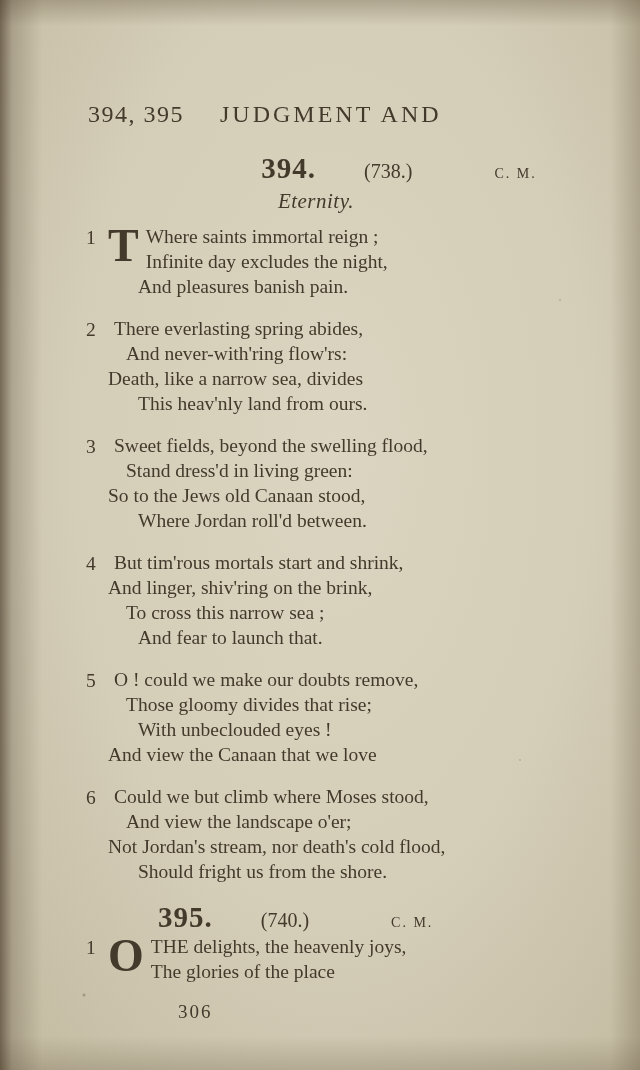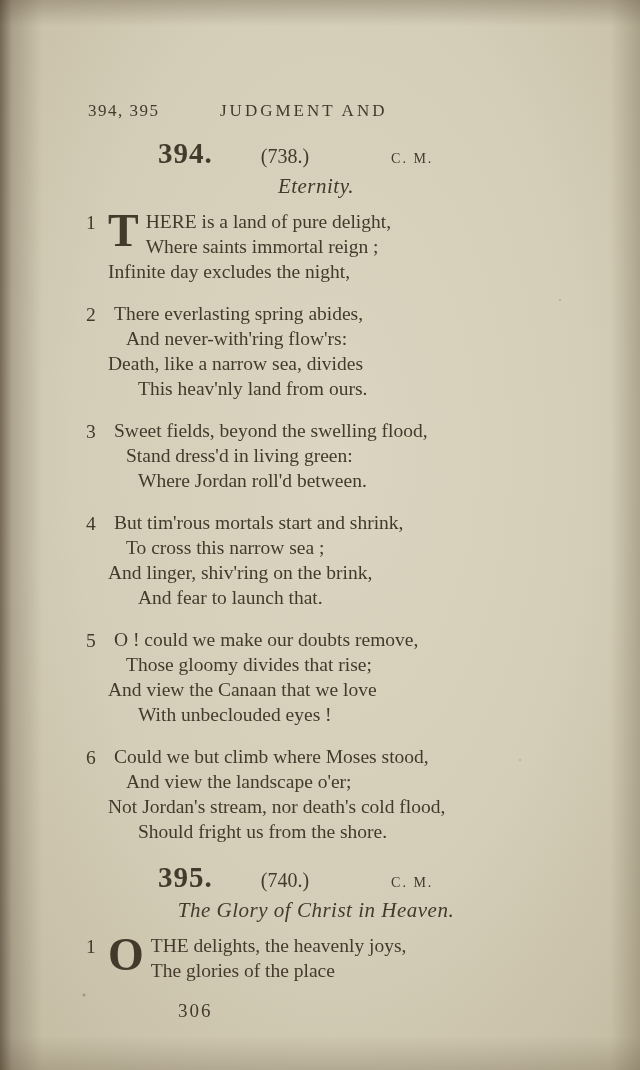--- a/index.html
+++ b/index.html
@@ -13,25 +13,25 @@
     background:
       radial-gradient(circle 3px at 84px 995px, rgba(70,55,35,.45), rgba(70,55,35,0) 70%),
       radial-gradient(circle 2px at 560px 300px, rgba(70,55,35,.35), rgba(70,55,35,0) 70%),
       radial-gradient(circle 2px at 520px 760px, rgba(70,55,35,.30), rgba(70,55,35,0) 70%),
       linear-gradient(90deg, rgba(58,44,28,.60) 0px, rgba(58,44,28,.22) 12px, rgba(58,44,28,0) 42px),
       linear-gradient(270deg, rgba(90,75,52,.28) 0px, rgba(90,75,52,0) 30px),
       linear-gradient(180deg, rgba(85,70,48,.30) 0px, rgba(85,70,48,0) 26px),
       linear-gradient(0deg, rgba(85,70,48,.22) 0px, rgba(85,70,48,0) 34px),
       radial-gradient(ellipse at 52% 42%, #dbd5c1 0%, #d4cdb7 55%, #c2b9a0 100%);
   }
-  .header { display:flex; align-items:baseline; padding:58px 0 0 88px; font-size:17px; }
+  .header { display:flex; align-items:baseline; padding:58px 0 0 88px; font-size:24px; }
   .header .nums { letter-spacing:1.5px; width:128px; }
   .header .running { letter-spacing:3px; margin-left:4px;margin-top:43px; }
   .hymn-head { display:flex; align-items:baseline; margin-left:158px; }
-  .hymn-head.first { margin-top:16px; }
+  .hymn-head.first { margin-top:24px;justify-content:center; }
   .hymn-head.second { margin-top:10px; }
   .hnum { font-size:29px; font-weight:bold; letter-spacing:1px; }
   .href { font-size:20px; margin-left:48px; }
   .hmeter { font-size:14px; margin-left:82px; letter-spacing:2px; }
   .htitle { font-style:italic; font-size:21px; text-align:center; width:540px; margin:4px 0 10px 46px; letter-spacing:.5px; }
   .verses { margin-left:108px; }
   .verse { position:relative; margin-bottom:17px; font-size:19.5px; line-height:25px; }
   .vnum { position:absolute; left:-22px; top:1px; }
   .dropcap { float:left; font-size:46px; line-height:42px; font-weight:bold; margin:1px 7px 0 0; }
   .line { white-space:nowrap; }
@@ -58,74 +58,74 @@
       <span class="href">(738.)</span>
       <span class="hmeter">C. M.</span>
     </div>
     <div class="htitle">Eternity.</div>
 
     <div class="verses">
 
       <div class="verse">
         <span class="vnum">1</span>
         <span class="dropcap">T</span>
-        <div class="line l1">HERE is a land of pure delight,</div>
         <div class="line l2s">Where saints immortal reign ;</div>
         <div class="line l3">Infinite day excludes the night,</div>
+        <div class="line l4">And pleasures banish pain.</div>
       </div>
 
       <div class="verse">
         <span class="vnum">2</span>
         <div class="line l1">There everlasting spring abides,</div>
         <div class="line l2">And never-with'ring flow'rs:</div>
         <div class="line l3">Death, like a narrow sea, divides</div>
         <div class="line l4">This heav'nly land from ours.</div>
       </div>
 
       <div class="verse">
         <span class="vnum">3</span>
         <div class="line l1">Sweet fields, beyond the swelling flood,</div>
         <div class="line l2">Stand dress'd in living green:</div>
+        <div class="line l3">So to the Jews old Canaan stood,</div>
         <div class="line l4">Where Jordan roll'd between.</div>
       </div>
 
       <div class="verse">
         <span class="vnum">4</span>
         <div class="line l1">But tim'rous mortals start and shrink,</div>
+        <div class="line l3">And linger, shiv'ring on the brink,</div>
         <div class="line l2">To cross this narrow sea ;</div>
-        <div class="line l3">And linger, shiv'ring on the brink,</div>
         <div class="line l4">And fear to launch that.</div>
       </div>
 
       <div class="verse">
         <span class="vnum">5</span>
         <div class="line l1">O ! could we make our doubts remove,</div>
         <div class="line l2">Those gloomy divides that rise;</div>
+        <div class="line l4">With unbeclouded eyes !</div>
         <div class="line l3">And view the Canaan that we love</div>
-        <div class="line l4">With unbeclouded eyes !</div>
       </div>
 
       <div class="verse">
         <span class="vnum">6</span>
         <div class="line l1">Could we but climb where Moses stood,</div>
         <div class="line l2">And view the landscape o'er;</div>
         <div class="line l3">Not Jordan's stream, nor death's cold flood,</div>
         <div class="line l4">Should fright us from the shore.</div>
       </div>
 
     </div>
   </div>
 
   <div>
     <div class="hymn-head second">
       <span class="hnum">395.</span>
       <span class="href">(740.)</span>
       <span class="hmeter">C. M.</span>
     </div>
-    <div class="htitle">The Glory of Christ in Heaven.</div>
 
     <div class="verses">
       <div class="verse">
         <span class="vnum">1</span>
         <span class="dropcap">O</span>
         <div class="line l1">THE delights, the heavenly joys,</div>
         <div class="line l2s">The glories of the place</div>
       </div>
     </div>
   </div>

